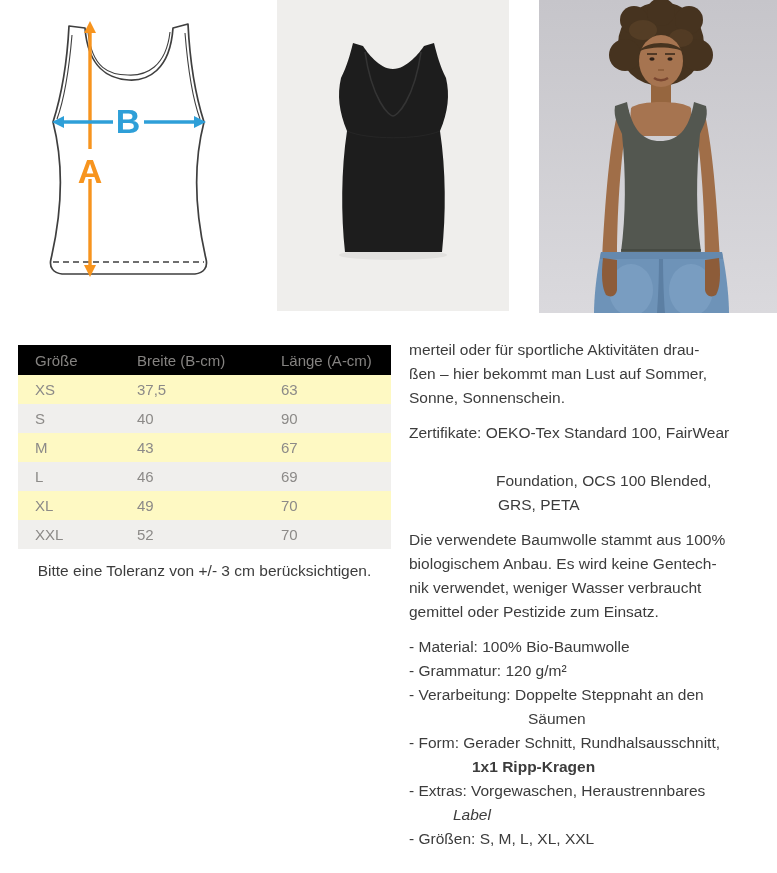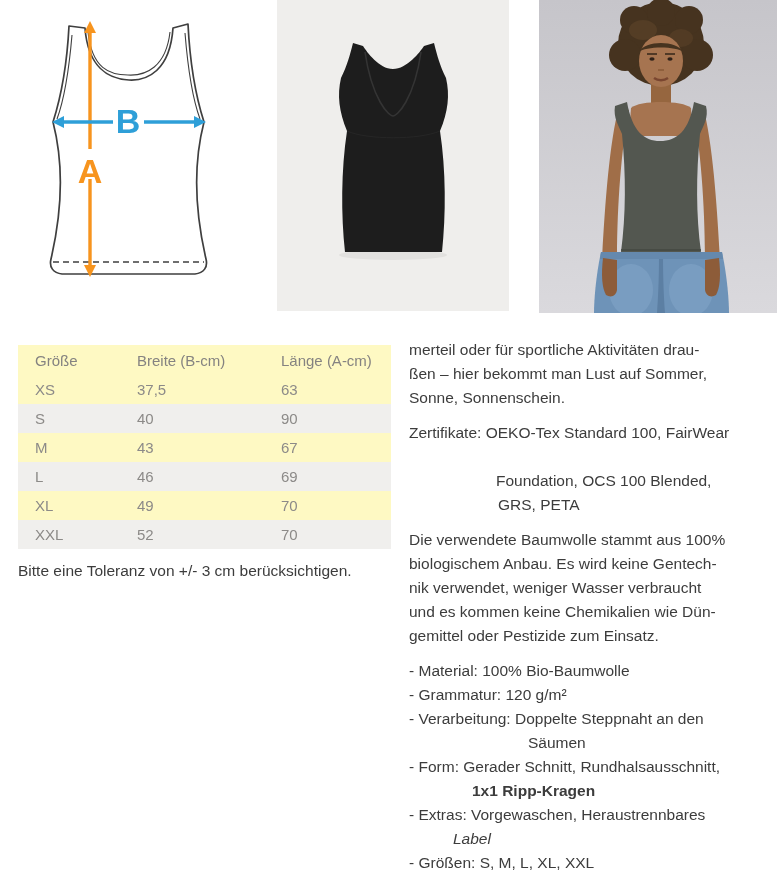--- a/index.html
+++ b/index.html
@@ -13,28 +13,28 @@
   #model-photo{left:539px;top:0;width:238px;height:313px;}
 
   
   .size-table{position:absolute;left:18px;top:345px;width:373px;
               border-collapse:collapse;table-layout:fixed;
               font-size:15px;}
   .size-table col.c1{width:118px;}
   .size-table col.c2{width:144px;}
   .size-table col.c3{width:111px;}
   .size-table th{height:28px;font-weight:normal;text-align:left;
-                 background:#fef9c3;color:#858381;}
+                 background:#000000;color:#858381;}
   .size-table td{height:27px;color:#8c8a88;}
   .size-table th:first-child,.size-table td:first-child{padding-left:17px;}
   tr.row-dark td{background:#fef9c3;}
   tr.row-light td{background:#f0efed;}
 
   .tolerance{position:absolute;left:18px;top:562px;width:373px;
-             text-align:left;font-size:15.5px;color:#3c3c3c;}
+             text-align:center;font-size:15.5px;color:#3c3c3c;}
 
   
   .description{position:absolute;left:409px;top:338px;width:365px;
                font-size:15.5px;line-height:24px;color:#3c3c3c;}
   .description .para{margin:0 0 11px 0;}
   .dline{white-space:nowrap;}
   .ind-87{margin-left:87px;margin-top:24px;}
   .ind-89{margin-left:89px;}
   .ind-119{margin-left:119px;}
   .ind-63{margin-left:63px;font-weight:bold;}
@@ -221,21 +221,20 @@
   </div>
   <div class="para">
     <div class="dline">Zertifikate: OEKO-Tex Standard 100, FairWear</div>
     <div class="dline ind-87">Foundation, OCS 100 Blended,</div>
     <div class="dline ind-89">GRS, PETA</div>
   </div>
   <div class="para">
     <div class="dline">Die verwendete Baumwolle stammt aus 100%</div>
     <div class="dline">biologischem Anbau. Es wird keine Gentech-</div>
     <div class="dline">nik verwendet, weniger Wasser verbraucht</div>
-    <div class="dline">und es kommen keine Chemikalien wie Dün-</div>
     <div class="dline">gemittel oder Pestizide zum Einsatz.</div>
   </div>
   <div class="para">
     <div class="dline">- Material: 100% Bio-Baumwolle</div>
     <div class="dline">- Grammatur: 120 g/m²</div>
     <div class="dline">- Verarbeitung: Doppelte Steppnaht an den</div>
     <div class="dline ind-119">Säumen</div>
     <div class="dline">- Form: Gerader Schnitt, Rundhalsausschnitt,</div>
     <div class="dline ind-63">1x1 Ripp-Kragen</div>
     <div class="dline">- Extras: Vorgewaschen, Heraustrennbares</div>

